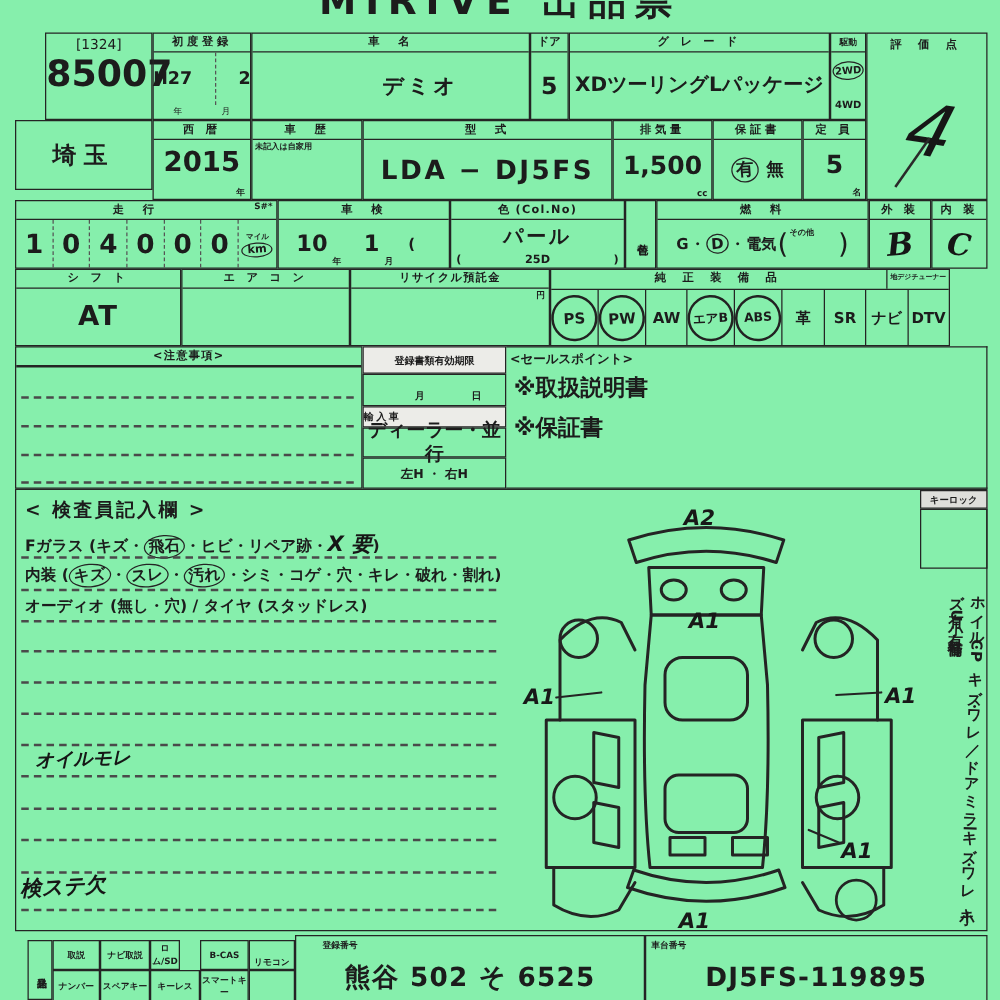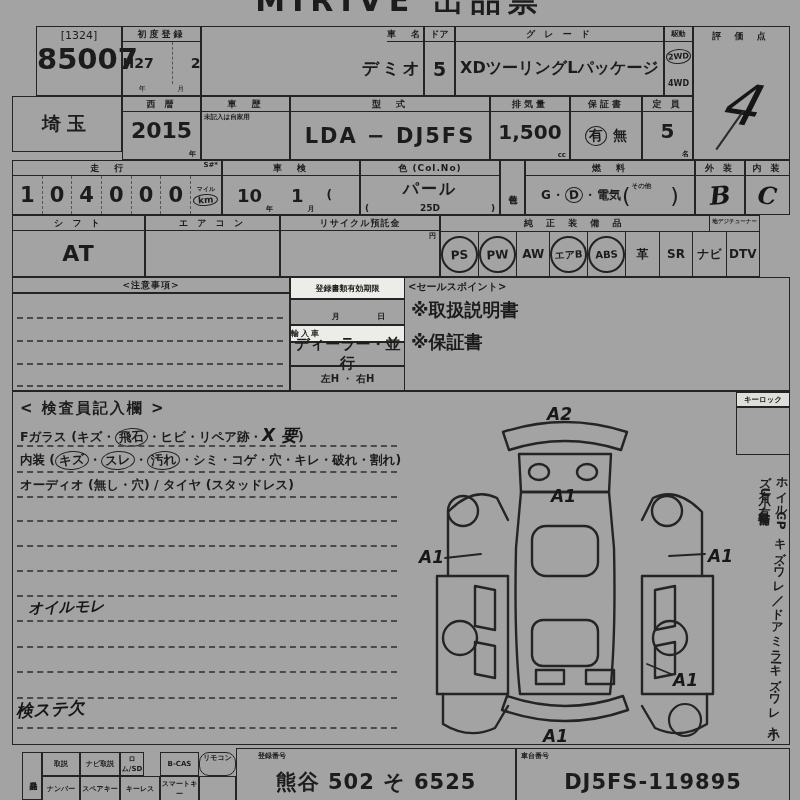--- a/index.html
+++ b/index.html
@@ -1,18 +1,18 @@
 <!DOCTYPE html>
 <html><head>
 <meta charset="utf-8">
 <style>
   html,body{margin:0;padding:0;}
   body{width:800px;height:800px;overflow:hidden;background:#ffffff;}
   .sheet{position:absolute;inset:0;width:800px;height:800px;overflow:hidden;
-         font-family:"DejaVu Sans","Liberation Sans",sans-serif;color:#1c1c1c;background:#a3a3a3;}
+         font-family:"DejaVu Sans","Liberation Sans",sans-serif;color:#1c1c1c;background:#86efac;}
   .cell{position:absolute;border:1.6px solid #242424;box-sizing:border-box;display:flex;flex-direction:column;}
   .hd{font-size:9px;font-weight:bold;text-align:center;letter-spacing:3px;line-height:14px;white-space:nowrap;}
   .hd-line{border-bottom:1.2px solid #242424;}
   .val{flex:1;display:flex;align-items:center;justify-content:center;font-weight:600;}
   .tiny{font-size:7px;font-weight:bold;}
   .abs{position:absolute;}
   .dashline{position:absolute;height:0;border-top:2px dashed #4a4a4a;}
   .hand{font-style:italic;color:#161616;}
   .hoval{display:inline-block;border:1.7px solid #242424;border-radius:50%;padding:0 3px;transform:rotate(-4deg);}
   .ecell{border-right:1.6px solid #242424;box-sizing:border-box;display:flex;align-items:center;justify-content:center;font-size:12px;font-weight:bold;}
@@ -38,21 +38,21 @@
       <span>H27</span>
       <span style="border-left:1.4px dashed #555;align-self:stretch;margin:0 2px;"></span>
       <span>2</span>
     </div>
     <div style="display:flex;justify-content:space-around;font-size:7px;margin-bottom:1px;">
       <span>年</span>
       <span>月</span>
     </div>
   </div>
 
-  <div class="cell" style="left:201px;top:26px;width:223px;height:70px;align-items:flex-end;">
+  <div class="cell" style="left:201px;top:26px;width:223px;height:70px;">
     <div class="hd hd-line">車　名</div>
     <div class="val" style="font-size:17px;letter-spacing:3px;margin-left:48px;">デミオ</div>
   </div>
 
   <div class="cell" style="left:424px;top:26px;width:31px;height:70px;">
     <div class="hd hd-line" style="letter-spacing:0;">ドア</div>
     <div class="val" style="font-size:19px;">5</div>
   </div>
 
   <div class="cell" style="left:455px;top:26px;width:209px;height:70px;">
@@ -367,21 +367,21 @@
     </div>
   <div class="cell" style="left:80px;top:752px;width:40px;height:24px;justify-content:center;">
       <div class="tiny" style="text-align:center;">ナビ取説</div>
     </div>
   <div class="cell" style="left:120px;top:752px;width:24px;height:24px;justify-content:center;">
       <div class="tiny" style="text-align:center;">ロム/SD</div>
     </div>
   <div class="cell" style="left:160px;top:752px;width:39px;height:24px;justify-content:center;">
       <div class="tiny" style="text-align:center;">B-CAS</div>
     </div>
-  <div class="cell" style="left:199px;top:752px;width:37px;height:24px;justify-content:flex-start;border-radius:10px;">
+  <div class="cell" style="left:199px;top:752px;width:37px;height:24px;justify-content:flex-end;">
       <div class="tiny" style="text-align:center;">リモコン</div>
     </div>
 
   <div class="cell" style="left:42px;top:776px;width:38px;height:26px;justify-content:center;">
       <div class="tiny" style="text-align:center;">ナンバー</div>
     </div>
   <div class="cell" style="left:80px;top:776px;width:40px;height:26px;justify-content:center;">
       <div class="tiny" style="text-align:center;">スペアキー</div>
     </div>
   <div class="cell" style="left:120px;top:776px;width:40px;height:26px;justify-content:center;">

